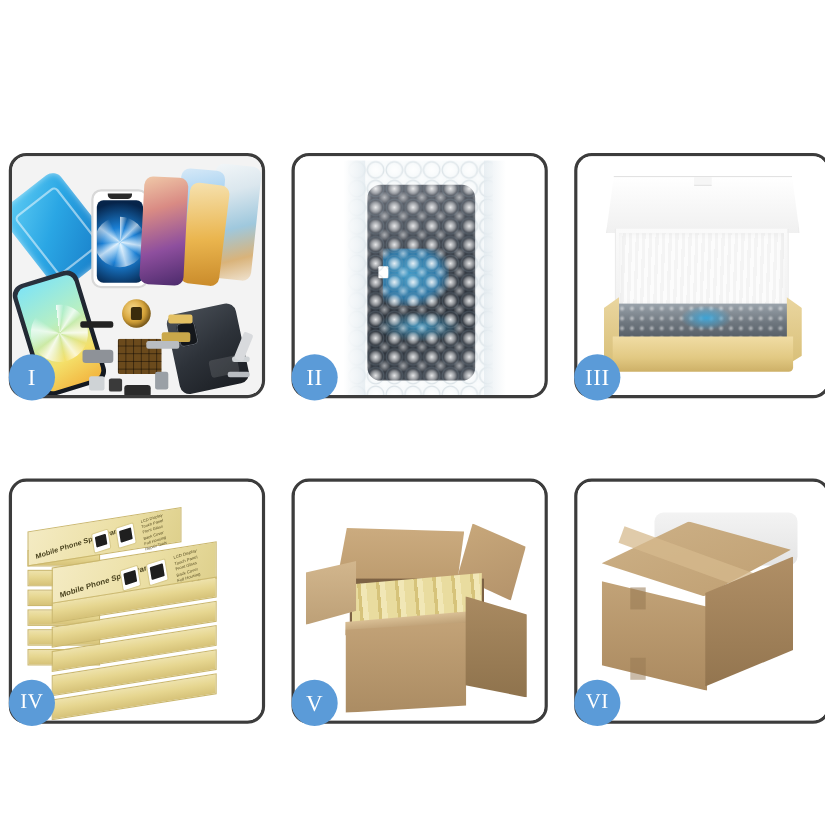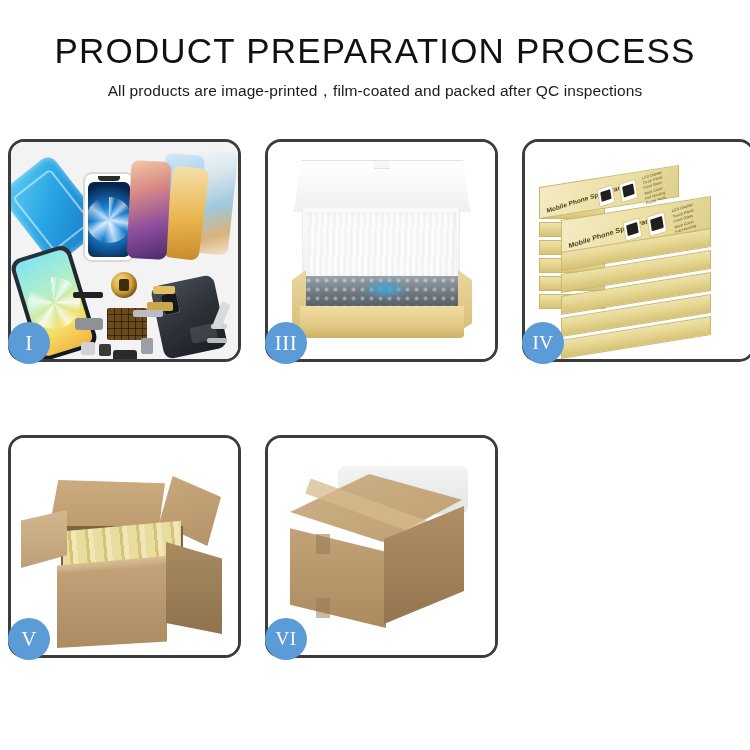--- a/index.html
+++ b/index.html
@@ -510,24 +510,20 @@
     position:absolute; left:70px; top:28px; width:130px; height:48px;
     background: linear-gradient(180deg,#f3f3f3,#e4e4e4);
     border-radius: 8px;
   }
 </style>
 </head>
 <body>
 
 <div class="page">
 
-  <div class="header">
-    <div class="main-title">PRODUCT PREPARATION PROCESS</div>
-    <div class="sub-title">All products are image-printed，film-coated and packed after QC inspections</div>
-  </div>
 
   <div class="grid">
 
     <div class="panel">
       <div class="panel-clip">
         <div class="scene sc1">
           <div class="ph-dark-under"></div>
           <div class="ph-blue-film"></div>
 
           <div class="ph-glass">
@@ -558,20 +554,34 @@
           <div class="strip s8"></div>
           <div class="strip s9"></div>
           <div class="strip s10"></div>
           <div class="strip s11"></div>
           <div class="strip s12"></div>
         </div>
       </div>
       <div class="badge">I</div>
     </div>
 
+    <div class="panel">
+      <div class="panel-clip">
+        <div class="scene sc2">
+          <div class="wrap-sheet"></div>
+          <div class="wrap-part"></div>
+          <div class="wrap-tab"></div>
+          <div class="bubbles"></div>
+          <div class="bubbles2"></div>
+          <div class="wrap-edge-l"></div>
+          <div class="wrap-edge-r"></div>
+        </div>
+      </div>
+      <div class="badge">II</div>
+    </div>
 
     <div class="panel">
       <div class="panel-clip">
         <div class="scene sc3">
           <div class="box3-lidback"></div>
           <div class="box3-inner"></div>
           <div class="box3-foam"></div>
           <div class="box3-contents"></div>
           <div class="box3-left-flap"></div>
           <div class="box3-right-flap"></div>

